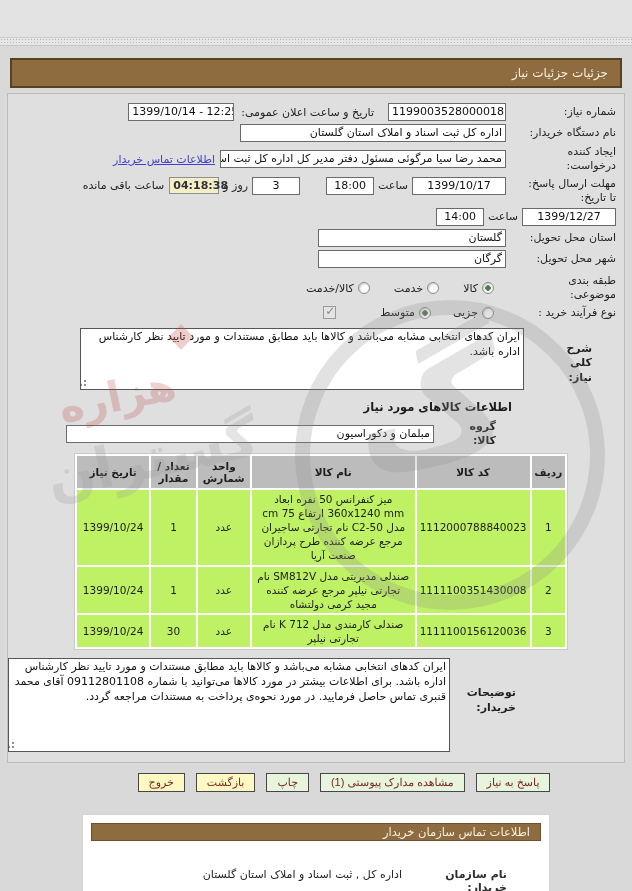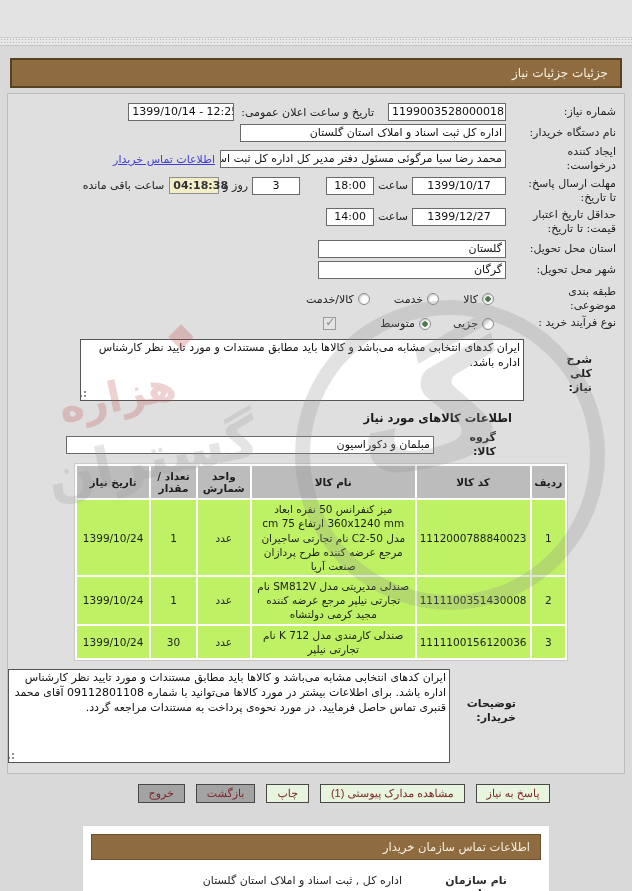--- a/index.html
+++ b/index.html
@@ -78,29 +78,29 @@
   table.goods td {
     background:#bef264; font-size:10.5px; padding:2px 3px; text-align:center;
     color:#1d1d1d; line-height:1.35;
   }
   
   .btnrow { display:flex; justify-content:center; gap:11px; margin:10px 0 2px; padding-left:56px; }
   .btn {
     height:19px; line-height:17px; font-size:11px; color:#7c2727; padding:0 10px;
     border:1px solid #474747; background:#e7f4de; cursor:pointer; white-space:nowrap;
   }
-  .btn.pink { background:#a3a3a3; }
+  .btn.pink { background:#fef9c3; }
   
   .cpanel {
     width:468px; margin:22px auto 0; background:#ffffff; border:1px solid #d4d4d4;
     padding:8px 8px 20px;
   }
   .ctitle {
-    height:26px; background:#8e6c3f; border:1px solid #6a5130; color:#f6efe2;
-    font-size:11.5px; display:flex; align-items:center; padding:0 10px; margin-bottom:14px;
+    height:18px; background:#8e6c3f; border:1px solid #6a5130; color:#f6efe2;
+    font-size:11.5px; display:flex; align-items:center; padding:0 10px; margin-bottom:27px;
   }
   .crow { display:flex; align-items:flex-start; margin:8px 0; padding:0 34px 0 10px; }
   .clabel { flex:none; width:105px; font-weight:bold; color:#2e2e2e; }
   .clabel2 { flex:none; width:55px; font-weight:bold; color:#2e2e2e; }
   .cval { color:#222; line-height:1.35; }
   .cval.w { width:135px; flex:none; }
   
   .wm { position:absolute; inset:0; opacity:0.25; pointer-events:none; z-index:40; }
   .wm-circle {
     position:absolute; left:295px; top:300px; width:310px; height:310px;
@@ -158,21 +158,20 @@
     <span class="tbox center ltr" style="width:94px">1399/10/17</span>
     <span style="margin:2px 4px 0">ساعت</span>
     <span class="tbox center ltr" style="width:48px">18:00</span>
     <span class="tbox center" style="width:48px; margin-right:26px">3</span>
     <span style="margin:2px 4px 0">روز و</span>
     <span class="ybox" style="width:50px">04:18:38</span>
     <span style="margin:2px 5px 0">ساعت باقی مانده</span>
   </div>
 
   <div class="frow top">
-    <span class="flabel">حداقل تاریخ اعتبار قیمت: تا تاریخ:</span>
     <span class="tbox center ltr" style="width:94px">1399/12/27</span>
     <span style="margin:2px 4px 0">ساعت</span>
     <span class="tbox center ltr" style="width:48px">14:00</span>
   </div>
 
   <div class="frow">
     <span class="flabel">استان محل تحویل:</span>
     <span class="tbox" style="width:188px">گلستان</span>
   </div>
   <div class="frow">

